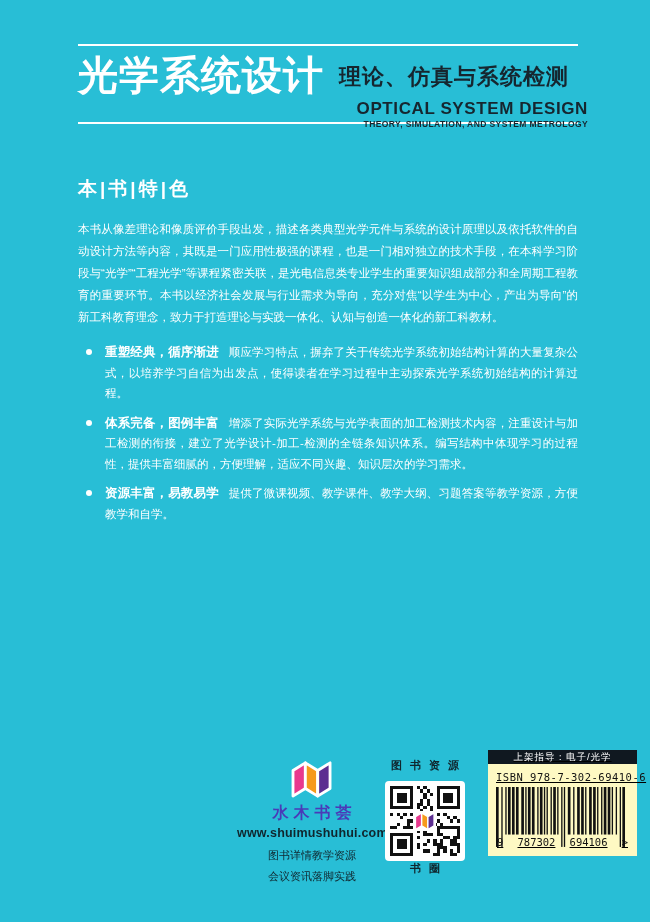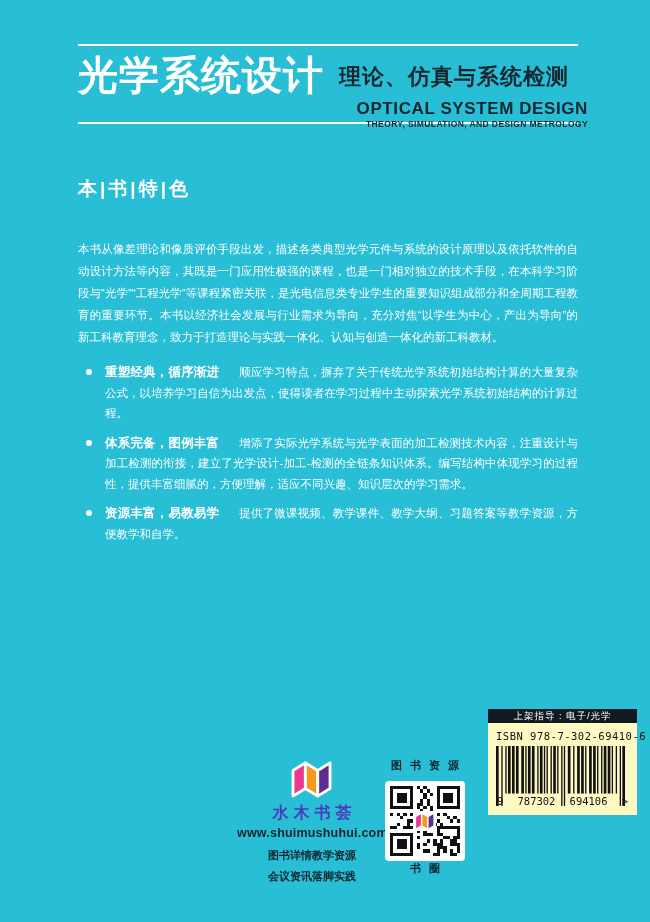--- a/index.html
+++ b/index.html
@@ -17,44 +17,44 @@
   .h-row1 { display:flex; align-items:flex-end; }
   .title-cn { font-size:40px; font-weight:bold; color:#ffffff; letter-spacing:1px; line-height:1.15; white-space:nowrap; }
   .subtitle-cn { font-size:22px; font-weight:bold; color:#16262F; letter-spacing:1px; margin-left:15px; padding-bottom:6px; white-space:nowrap; }
   .h-row2 { display:flex; align-items:flex-end; margin-top:1px;flex-direction:column; }
   .title-en { font-size:17px; font-weight:bold; color:#16262F; letter-spacing:0.6px; white-space:nowrap; }
   .subtitle-en { font-size:8.5px; font-weight:bold; color:#16262F; letter-spacing:0.4px; margin-left:30px; padding-bottom:3px; white-space:nowrap; }
 
   
   .features { position:absolute; left:78px; top:176px; width:500px; color:#ffffff; }
   .features-heading { font-size:19px; font-weight:bold; letter-spacing:3px; }
-  .intro { margin:36px 0 0 0; font-size:11.5px; line-height:22px; text-align:justify; }
+  .intro { margin:16px 0 0 0; font-size:11.5px; line-height:22px; text-align:justify; }
   .bullets { list-style:none; margin:14px 0 0 0; padding:0; }
   .bullets li { position:relative; padding-left:27px; margin-bottom:9px; font-size:11.5px; line-height:20.5px; text-align:justify; }
   .dot { position:absolute; left:8px; top:7px; width:6px; height:6px; border-radius:50%; background:#ffffff; }
-  .lead { font-size:12.5px; font-weight:bold; margin-right:20px; }
+  .lead { font-size:12.5px; font-weight:bold; margin-right:10px; }
 
   
   .publisher { position:absolute; left:237px; top:760px; width:150px; text-align:center; }
   .pub-logo { display:block; margin:0 auto; }
   .pub-name { margin-top:5px; font-size:16px; font-weight:bold; color:#4A3AB8; letter-spacing:5px; padding-left:5px; }
   .pub-url { margin-top:2px; font-size:12.5px; font-weight:bold; color:#10262E; letter-spacing:0.2px; }
-  .pub-links { margin-top:8px; display:flex; justify-content:center; font-size:11px; font-weight:bold; color:#10262E; }
+  .pub-links { margin-top:8px; display:flex; justify-content:center; font-size:11px; font-weight:normal; color:#10262E; }
   .pub-links.second { margin-top:6px; }
 
   
   .qr-block { position:absolute; left:383px; top:758px; width:84px; text-align:center; }
   .qr-heading { font-size:11px; font-weight:bold; color:#10262E; letter-spacing:8px; padding-left:8px; }
   .qr-box { position:relative; margin:8px auto 0 auto; width:80px; height:80px; background:#ffffff; border-radius:4px; box-sizing:border-box; padding:5px; }
   .qr-box svg { display:block; width:70px; height:70px; }
   .qr-logo { position:absolute; left:50%; top:50%; width:22px; height:20px; margin:-10px 0 0 -11px; background:#ffffff; border-radius:2px; display:flex; align-items:center; justify-content:center; }
   .qr-caption { font-size:11px; font-weight:bold; color:#10262E; letter-spacing:8px; padding-left:8px; }
 
   
-  .barcode-block { position:absolute; left:488px; top:709px; width:149px; }
+  .barcode-block { position:absolute; left:488px; top:750px; width:149px;text-decoration:underline; }
   .shelf { background:#101820; color:#ffffff; font-size:9.5px; height:14px; line-height:14px; text-align:center; letter-spacing:1px; }
   .bar-card { background:#fef9c3; padding:7px 8px 8px 8px; }
   .isbn { font-family:"DejaVu Sans Mono", monospace; font-size:10.5px; color:#111111; text-align:center; letter-spacing:0.5px; white-space:nowrap; }
   .bars-wrap { margin-top:4px; }
   .bars-wrap svg { display:block; width:100%; height:62px; }
   .digits { display:flex; justify-content:space-between; margin-top:-13px; padding:0 1px; font-family:"DejaVu Sans Mono", monospace; font-size:10.5px; color:#111111; position:relative; }
   .price { margin-top:4px; text-align:center; font-size:15px; font-weight:bold; color:#101820; letter-spacing:1px; }
 </style>
 </head>
 <body>
@@ -64,21 +64,21 @@
   <div class="rule rule-top"></div>
   <div class="rule rule-bottom"></div>
 
   <div class="header">
     <div class="h-row1">
       <div class="title-cn">光学系统设计</div>
       <div class="subtitle-cn">理论、仿真与系统检测</div>
     </div>
     <div class="h-row2">
       <div class="title-en">OPTICAL SYSTEM DESIGN</div>
-      <div class="subtitle-en">THEORY, SIMULATION, AND DESIGN METROLOGY</div>
+      <div class="subtitle-en">THEORY, SIMULATION, AND SYSTEM METROLOGY</div>
     </div>
   </div>
 
   <div class="features">
     <div class="features-heading">本|书|特|色</div>
     <p class="intro">本书从像差理论和像质评价手段出发，描述各类典型光学元件与系统的设计原理以及依托软件的自动设计方法等内容，其既是一门应用性极强的课程，也是一门相对独立的技术手段，在本科学习阶段与“光学”“工程光学”等课程紧密关联，是光电信息类专业学生的重要知识组成部分和全周期工程教育的重要环节。本书以经济社会发展与行业需求为导向，充分对焦“以学生为中心，产出为导向”的新工科教育理念，致力于打造理论与实践一体化、认知与创造一体化的新工科教材。</p>
     <ul class="bullets">
       <li>
         <span class="dot"></span>
         <b class="lead">重塑经典，循序渐进</b><span>顺应学习特点，摒弃了关于传统光学系统初始结构计算的大量复杂公式，以培养学习自信为出发点，使得读者在学习过程中主动探索光学系统初始结构的计算过程。</span>

